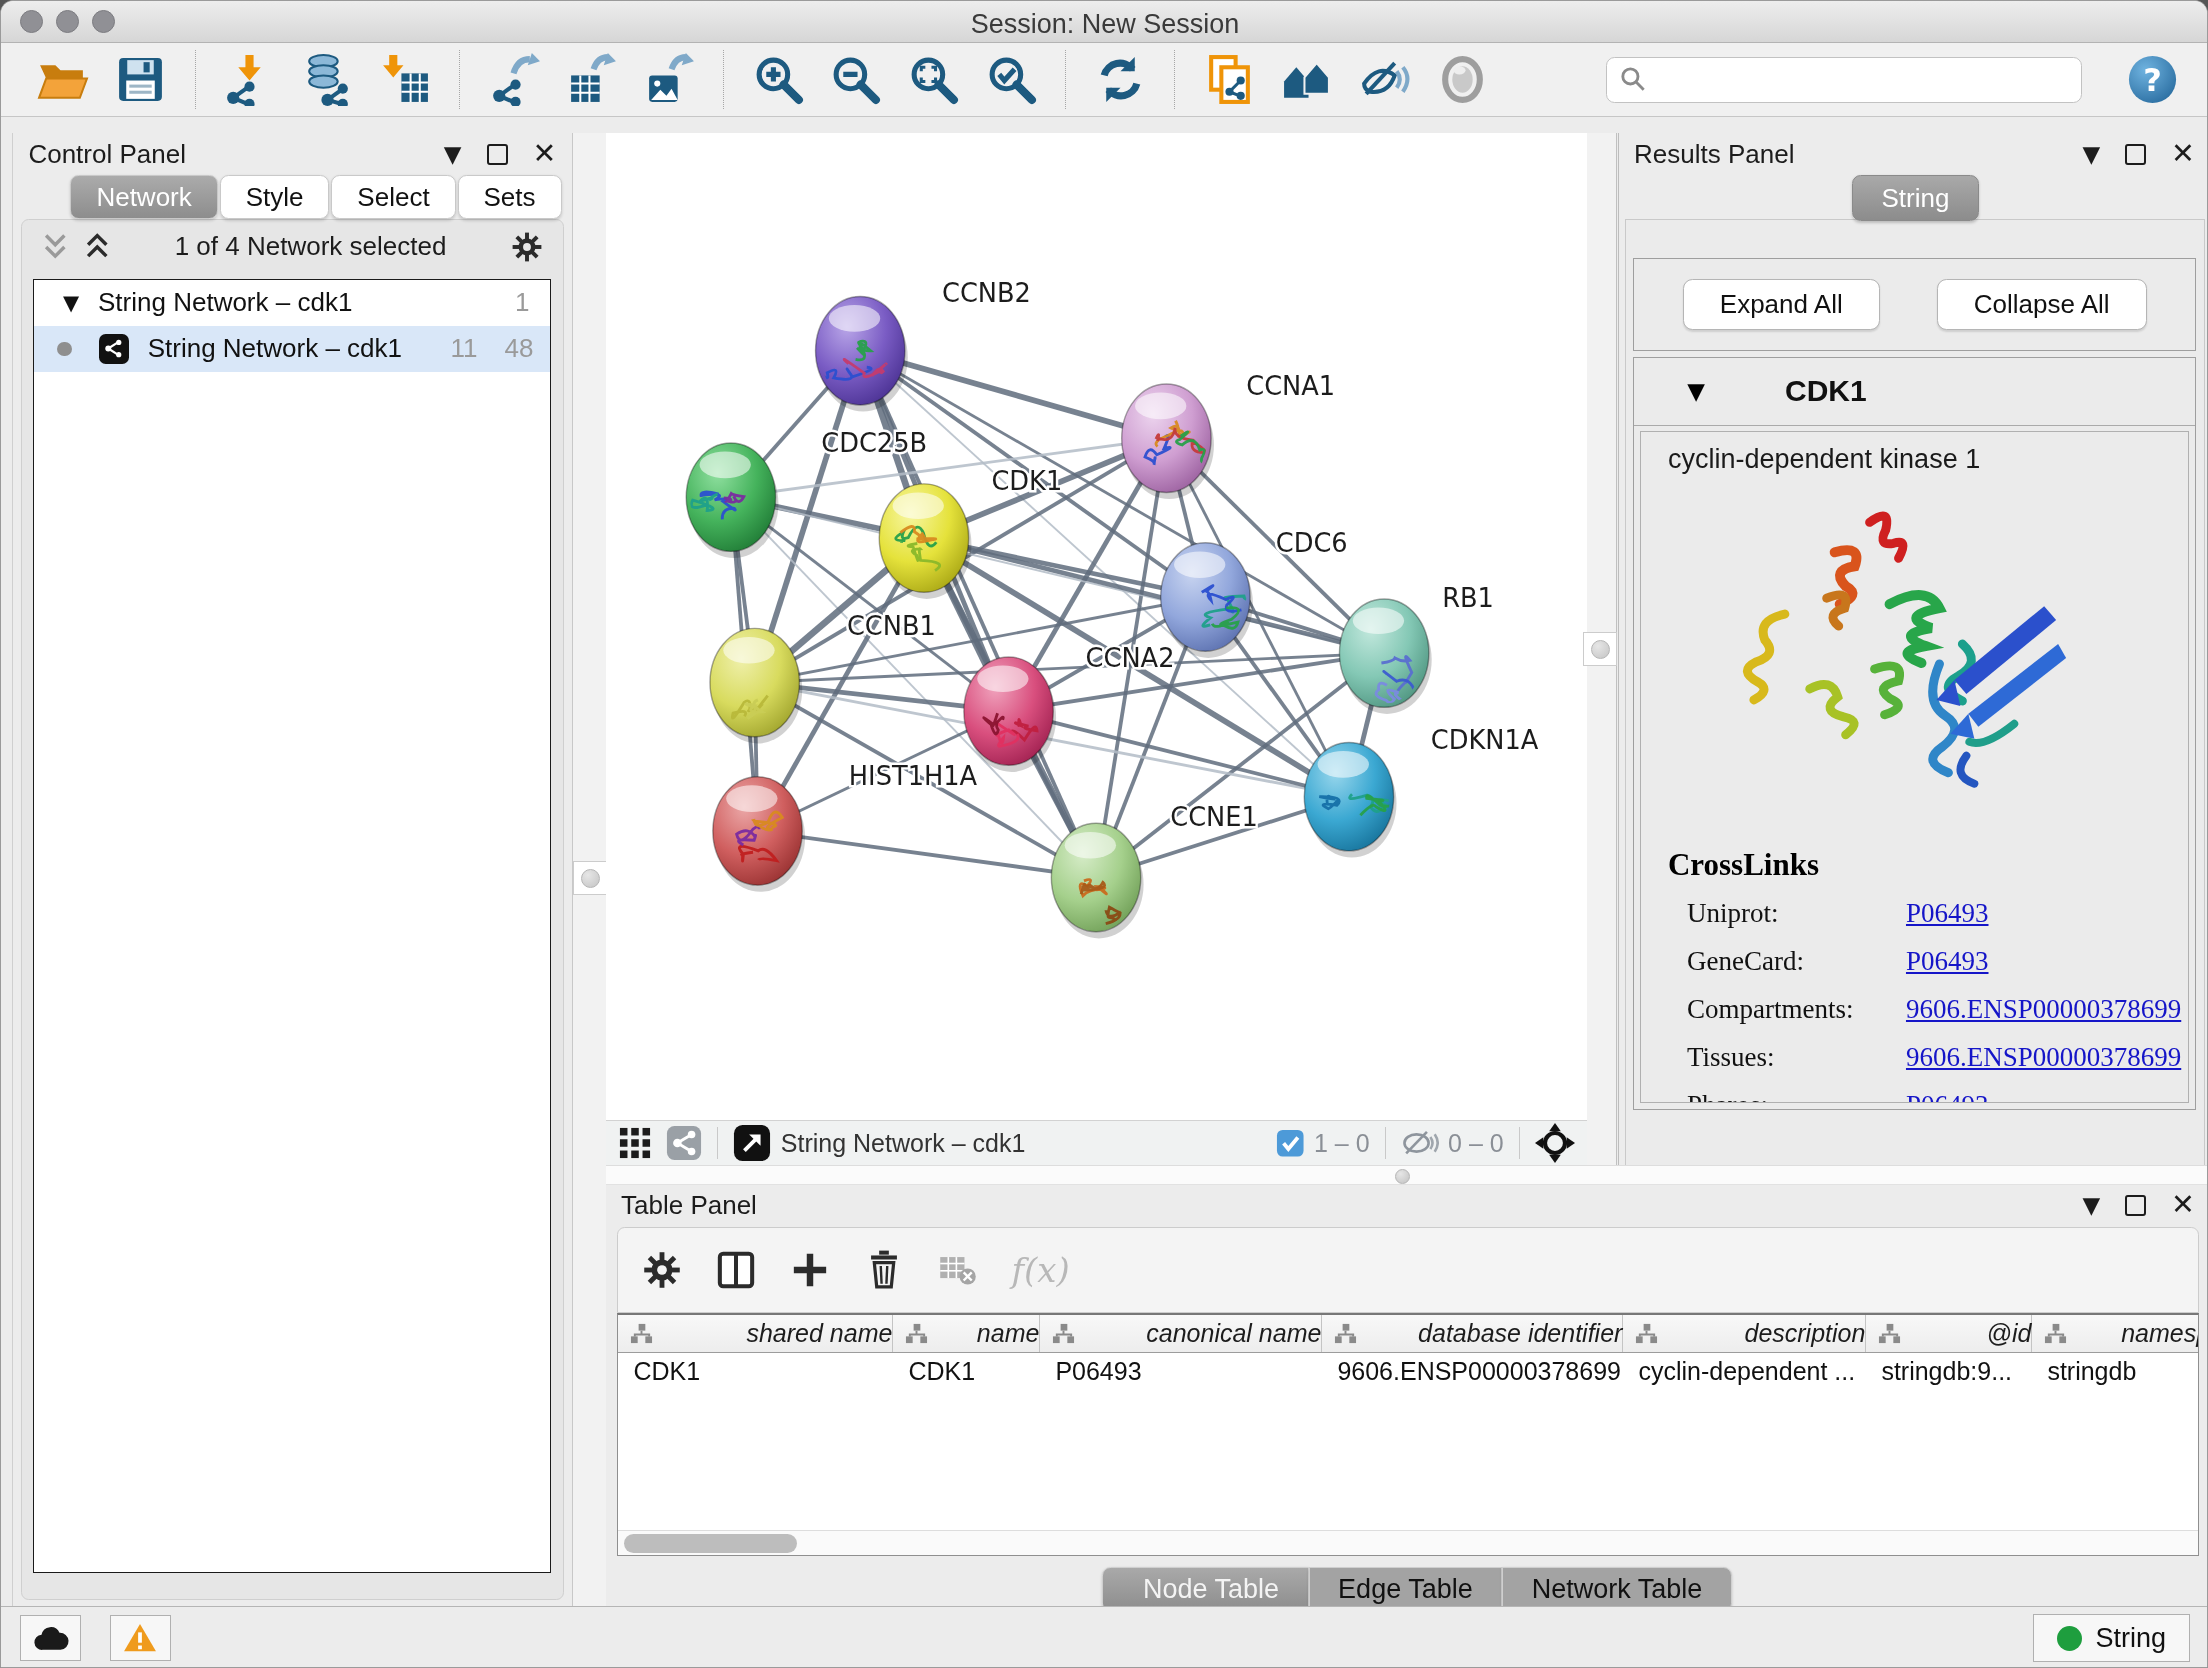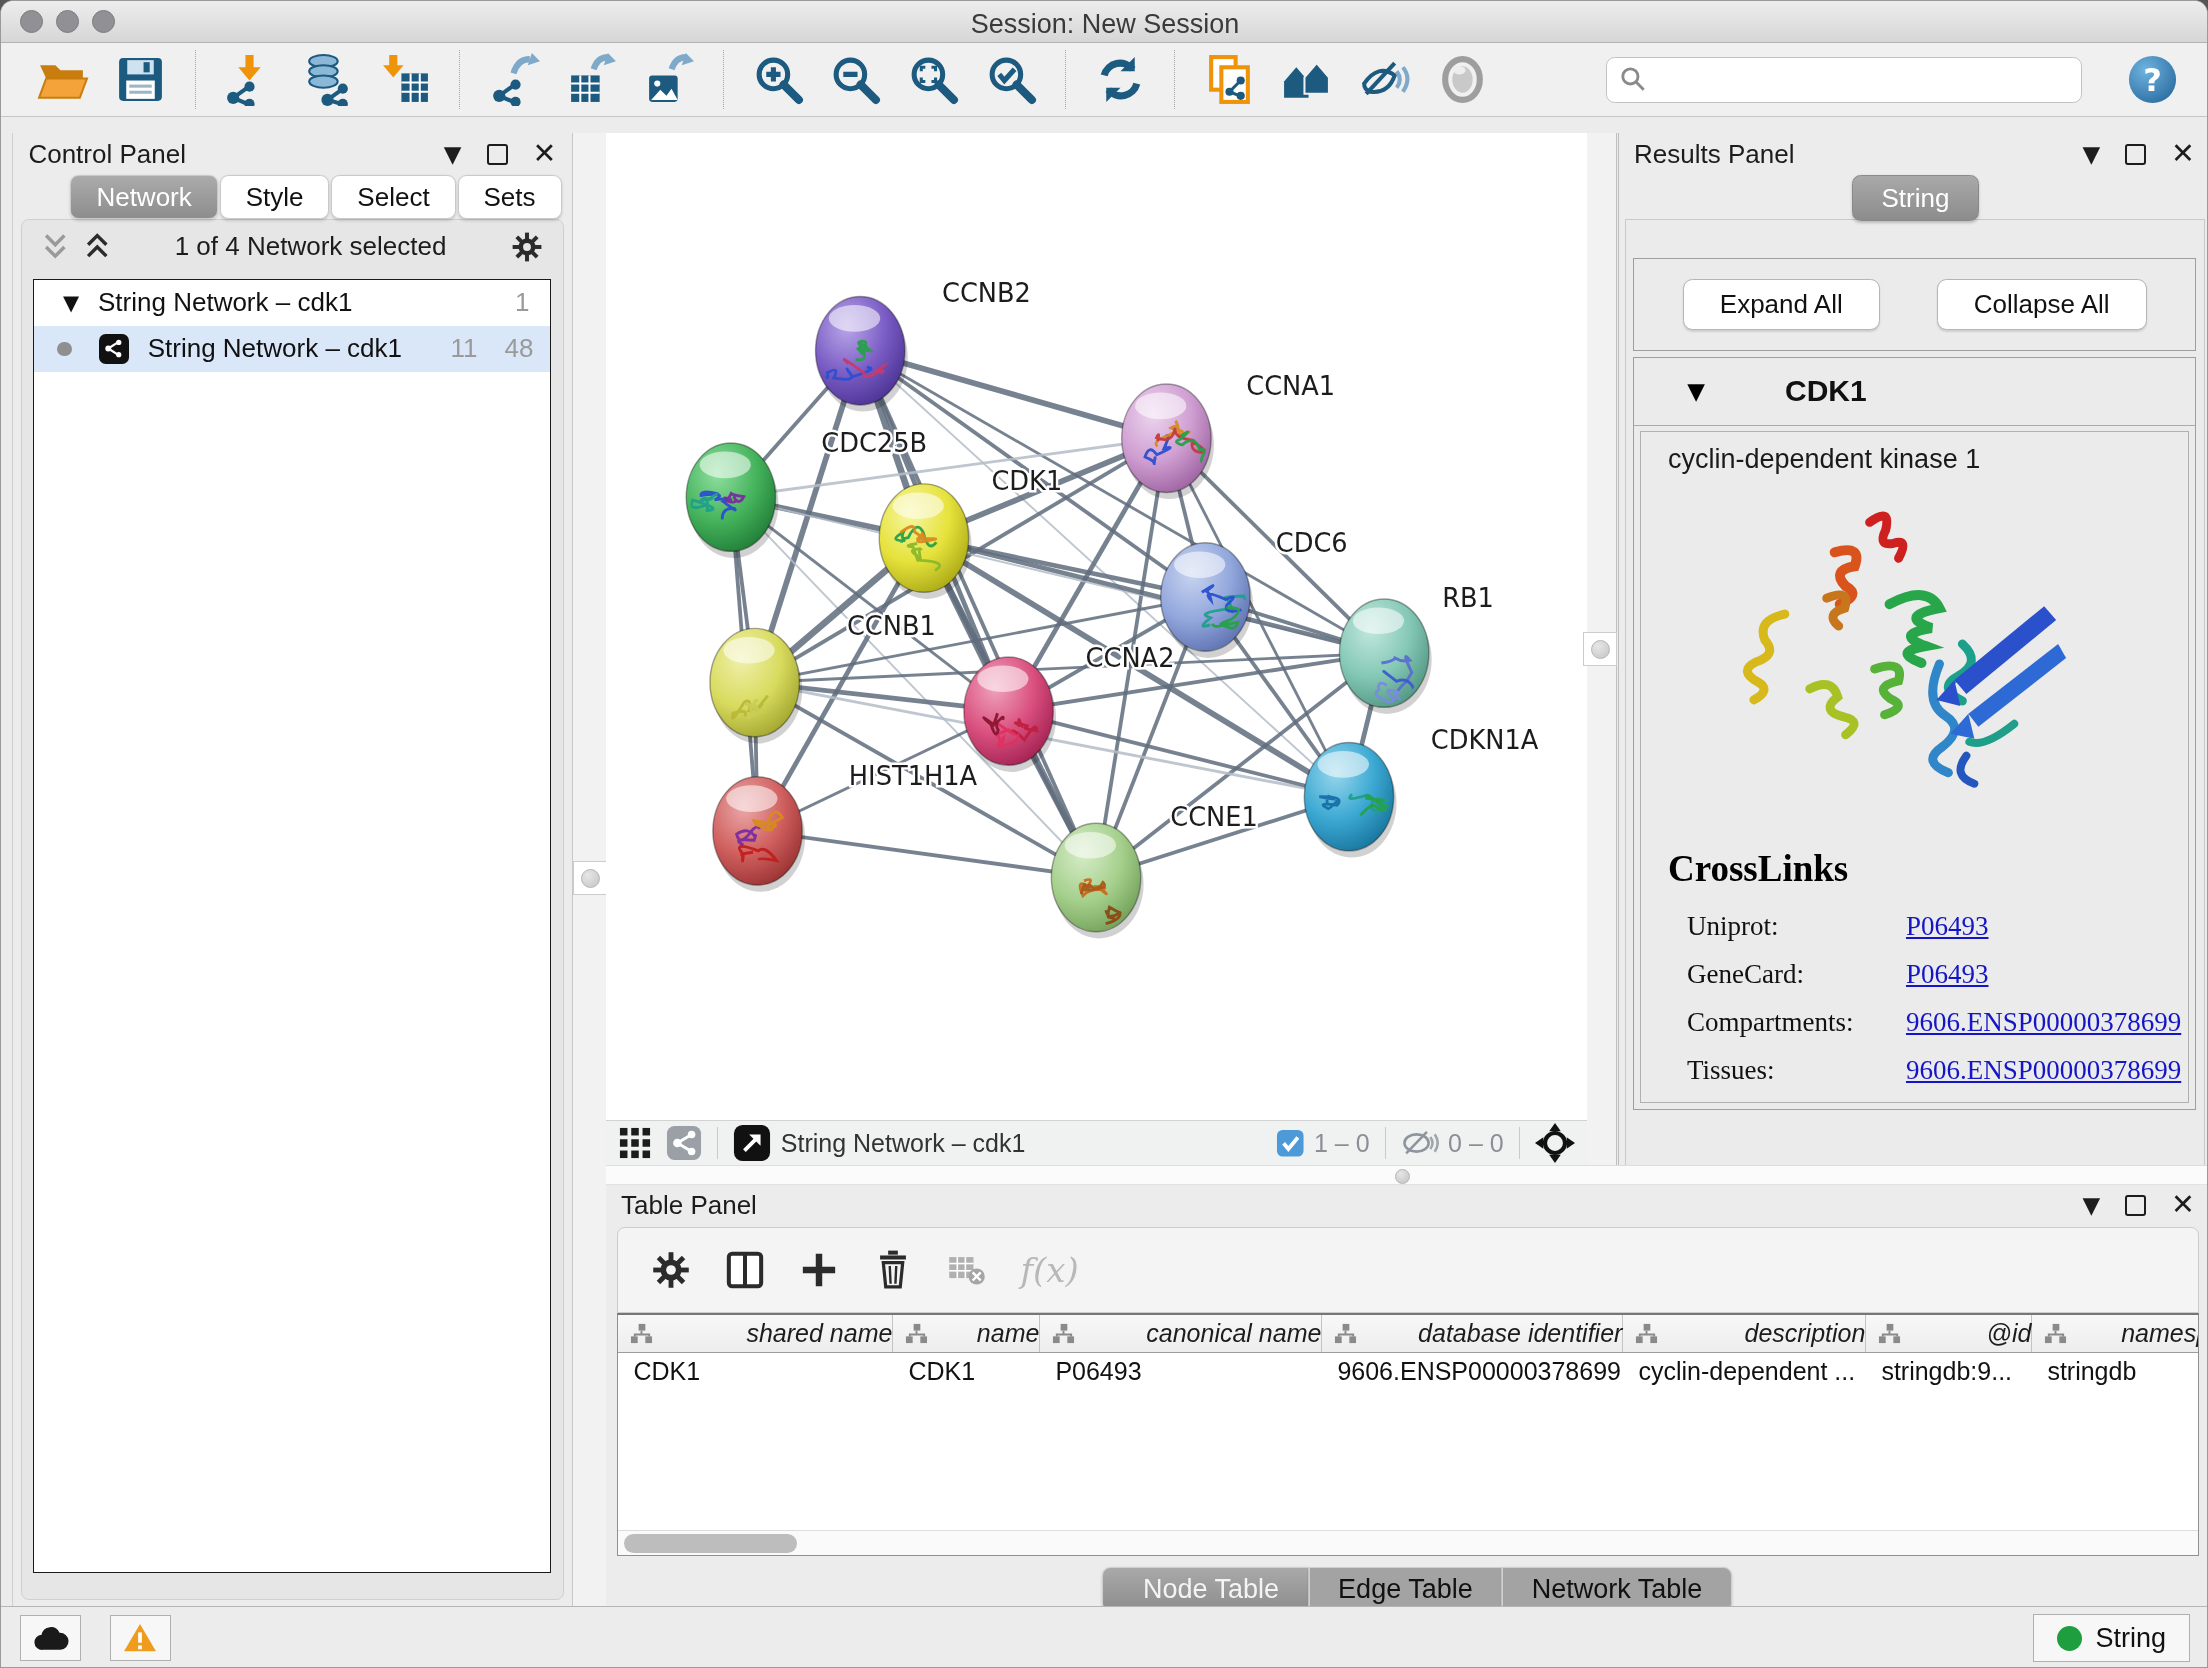--- a/index.html
+++ b/index.html
@@ -93,29 +93,29 @@
   .rp-btn { background:#fff; border:1px solid #b5b5b5; border-radius:9.5px; padding:8.6px 36px;
             font-size:26px; color:#111; box-shadow:0 1.9px 1.9px rgba(0,0,0,.12); }
   .rp-section { margin:0 7.6px; height:753px; border:1px solid #9e9e9e; display:flex; flex-direction:column; }
   .rp-sec-head { height:68px; display:flex; align-items:center; padding-left:53px;
                  border-bottom:1px solid #aaa; }
   .rp-sec-title { font-size:30px; font-weight:bold; color:#111; margin-left:80px; }
   .rp-sec-body { flex:1; margin:5.7px; border:1px solid #b0b0b0; padding:11.4px 0 0; overflow:hidden; }
   .rp-desc { font-size:27px; color:#1a1a1a; margin-left:27px; }
   .protein-wrap { display:flex; justify-content:center; margin-top:13.3px; }
   .crosslinks { font-family:"Liberation Serif","DejaVu Serif",serif; margin-top:17px; }
-  .crosslinks h3 { font-size:37px; color:#000; margin-left:27px; margin-bottom:21px; }
+  .crosslinks h3 { font-size:31px; color:#000; margin-left:27px; margin-bottom:15px; }
   .cl-row { display:flex; font-size:27px; margin-left:46px; margin-bottom:17px; }
   .cl-label { width:219px; color:#111; }
   .cl-link { text-decoration:underline; }
 
   
   .table-panel { position:absolute; left:605px; top:1052px; width:1604px; height:438px; background:#ececec; }
   .tp-toolbar { margin:1.9px 11.4px 0; height:86px; background:#f4f4f4; border:1px solid #ccc;
-                border-radius:7.6px 7.6px 0 0; display:flex; align-items:center; padding:0 32px; gap:32px; }
+                border-radius:7.6px 7.6px 0 0; display:flex; align-items:center; padding:0 23px; gap:32px; }
   .fx { font-family:"DejaVu Serif","Liberation Serif",serif; font-style:italic; font-size:34px; color:#b8b8b8; }
   .tp-table { margin:0 11.4px; height:243px; background:#fff; border:1.9px solid #8f8f8f; border-top:2.9px solid #777;
               overflow:hidden; position:relative; }
   .thead { display:flex; height:38px; background:linear-gradient(#f8f8f8,#ededed); border-bottom:1.9px solid #9c9c9c; }
   .th { position:relative; display:flex; align-items:center; justify-content:flex-end; font-size:25px; color:#1c1c1c;
         border-right:1px solid #c4c4c4; flex-shrink:0;font-style:italic; }
   .th svg { position:absolute; left:11.4px; }
   .trow { display:flex; height:38px; }
   .td { padding-left:15px; font-size:25px; color:#111; display:flex; align-items:center; flex-shrink:0; }
   .hscroll { position:absolute; left:0; bottom:0; width:100%; height:25px; background:#fafafa; border-top:1px solid #ddd; }

